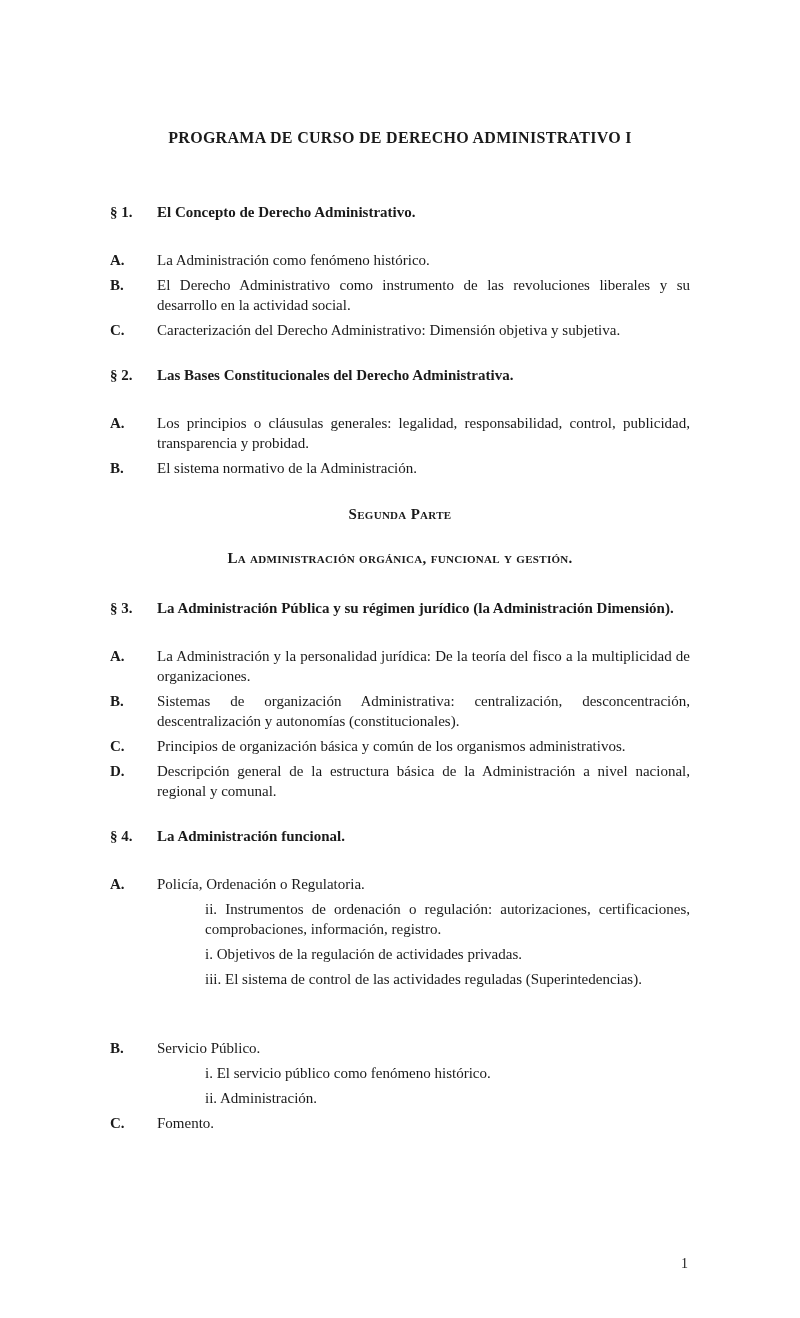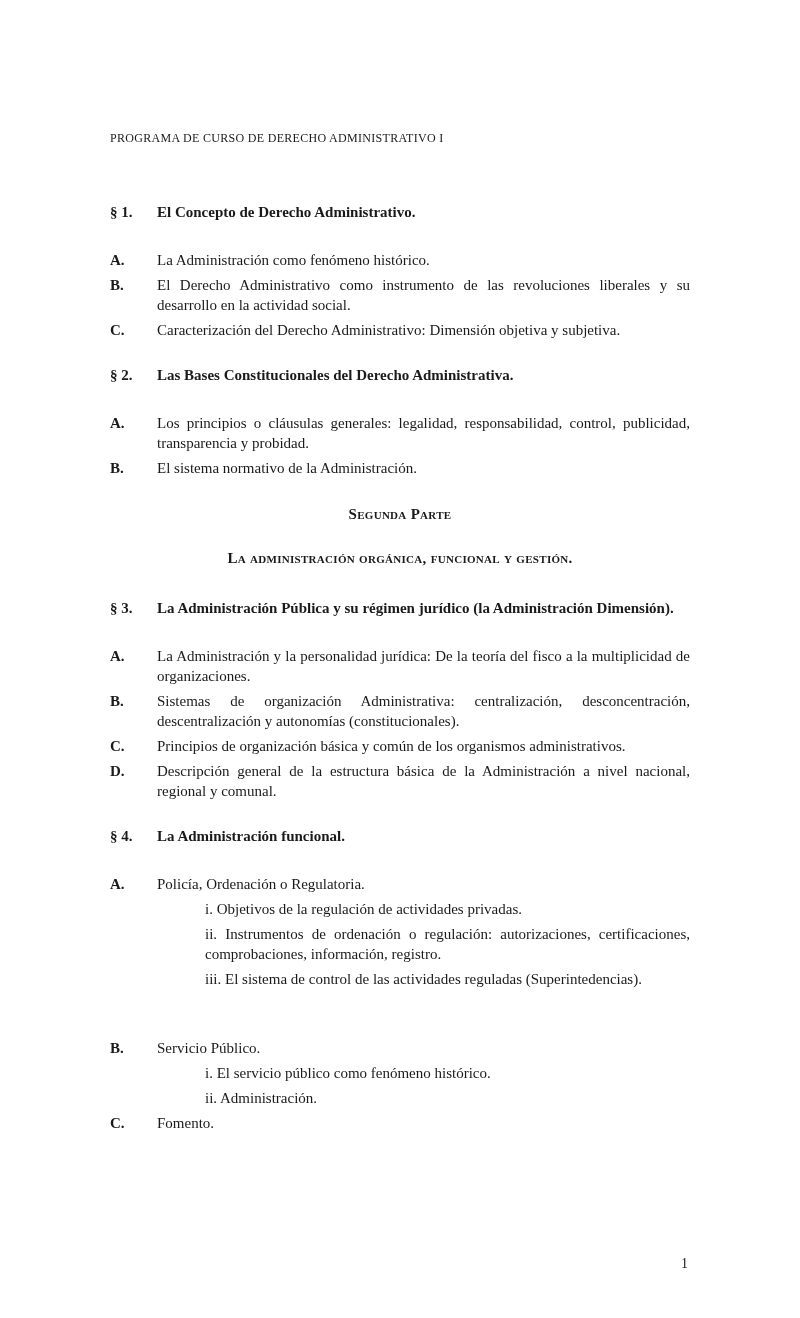--- a/index.html
+++ b/index.html
@@ -11,22 +11,23 @@
     margin: 0 auto;
     background: #ffffff;
     color: #1a1a1a;
     font-family: "Liberation Serif", "DejaVu Serif", serif;
     font-size: 15px;
     line-height: 20px;
     padding: 128px 110px 0 110px;
     overflow: hidden;
   }
   .doc-title {
-    font-size: 12px;
-    font-weight: normal;
+    font-size: 16px;
+    font-weight: bold;
+    text-align: center;
     letter-spacing: 0.3px;
     line-height: 20px;
     margin-bottom: 54px;
   }
   section { margin-bottom: 25px; }
   .sec-heading {
     display: grid;
     grid-template-columns: 47px 1fr;
     font-weight: bold;
     margin-bottom: 28px;
@@ -134,26 +135,26 @@
     <div class="sec-heading">
       <span class="num">§ 4.</span>
       <span class="sec-title">La Administración funcional.</span>
     </div>
 
     <div class="item">
       <span class="label">A.</span>
       <div class="text">Policía, Ordenación o Regulatoria.</div>
     </div>
     <div class="subitem">
+      <span>ii.</span>
+      <span>Instrumentos de ordenación o regulación: autorizaciones, certificaciones, comprobaciones, información, registro.</span>
+    </div>
+    <div class="subitem">
       <span>i.</span>
       <span>Objetivos de la regulación de actividades privadas.</span>
-    </div>
-    <div class="subitem">
-      <span>ii.</span>
-      <span>Instrumentos de ordenación o regulación: autorizaciones, certificaciones, comprobaciones, información, registro.</span>
     </div>
     <div class="subitem">
       <span>iii.</span>
       <span>El sistema de control de las actividades reguladas (Superintedencias).</span>
     </div>
 
     <div class="item mt-lg">
       <span class="label">B.</span>
       <div class="text">Servicio Público.</div>
     </div>

